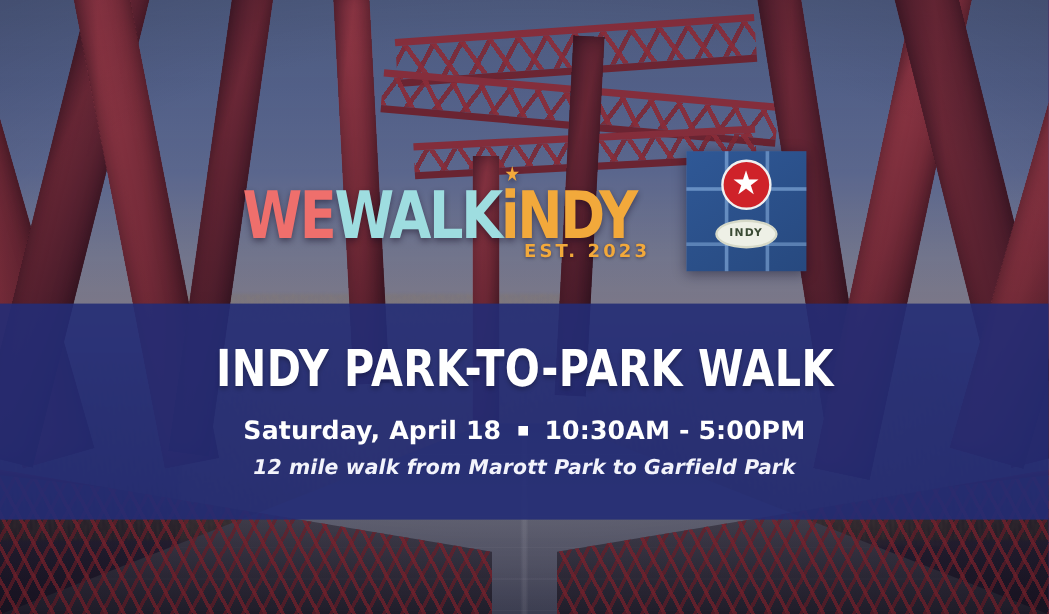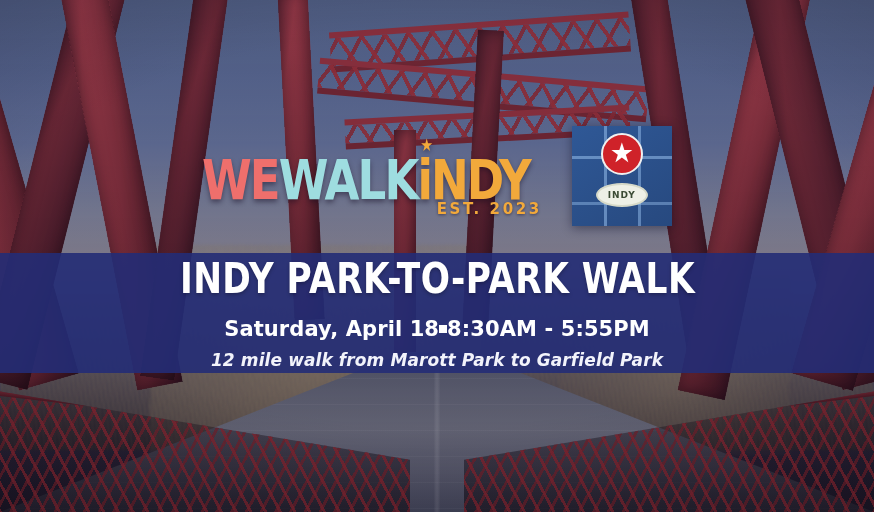--- a/index.html
+++ b/index.html
@@ -204,37 +204,37 @@
   }
   .tsi .banner span{
     color:#ffffff; font-size:12.5px; font-weight:bold; letter-spacing:.4px;
     font-family:"DejaVu Sans", sans-serif;
     white-space:nowrap;
     text-shadow:0 1px 1px rgba(20,40,10,.4);
   }
 
   
   .band{
-    position:absolute; left:0; right:0; top:253px; height:120px;
+    position:absolute; left:0; right:0; top:253px; height:180px;
     background:rgba(36,44,118,.90);
     display:flex; flex-direction:column; align-items:center; justify-content:center;
   }
   .band .title{
     color:#ffffff;
     font-family:"DejaVu Sans", sans-serif;
     font-weight:bold;
     font-size:40px;
     letter-spacing:.5px;
     white-space:nowrap;
     transform:scaleX(.86) scaleY(1.06);
     margin-top:-2px;
     text-shadow:0 2px 4px rgba(0,0,0,.25);
   }
   .band .dateline{
-    display:flex; align-items:center; 
+    display:flex; align-items:center; gap:14px;
     margin-top:16px;
     color:#ffffff;
     font-family:"DejaVu Sans", sans-serif;
     font-weight:bold;
     font-size:21px;
     white-space:nowrap;
     letter-spacing:.1px;
   }
   .band .sep{
     width:8px; height:8px; background:#ffffff; display:inline-block;
@@ -318,18 +318,18 @@
 
     </div>
 
   </div>
 
   <div class="band">
     <div class="title">INDY PARK-TO-PARK WALK</div>
     <div class="dateline">
       <span>Saturday, April 18</span>
       <span class="sep"></span>
-      <span>8:30AM - 5:55PM</span>
+      <span>10:30AM - 5:00PM</span>
     </div>
     <div class="sub">12 mile walk from Marott Park to Garfield Park</div>
   </div>
 
 </div>
 
 </body></html>

